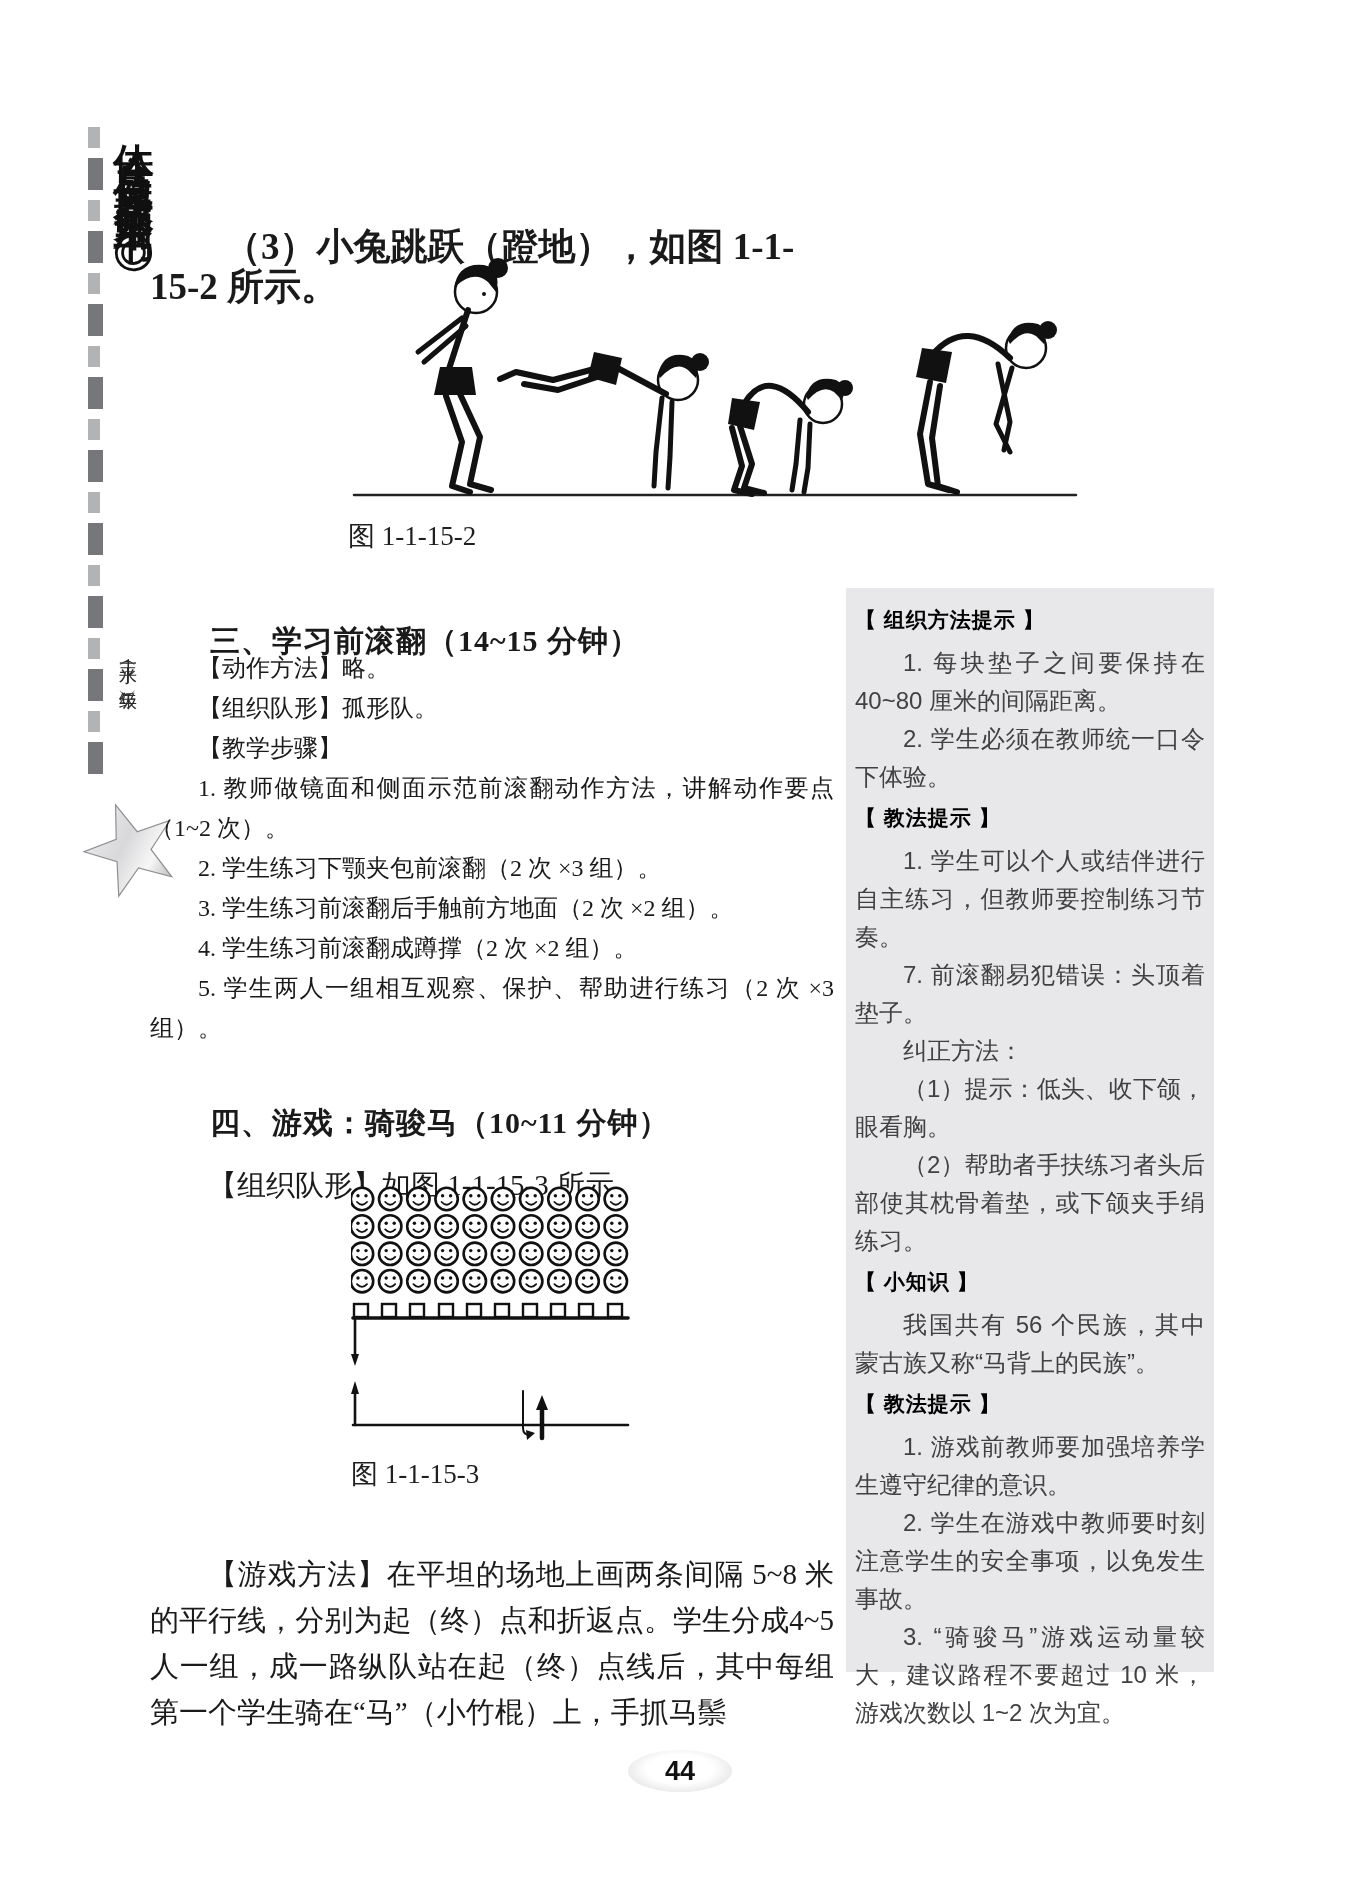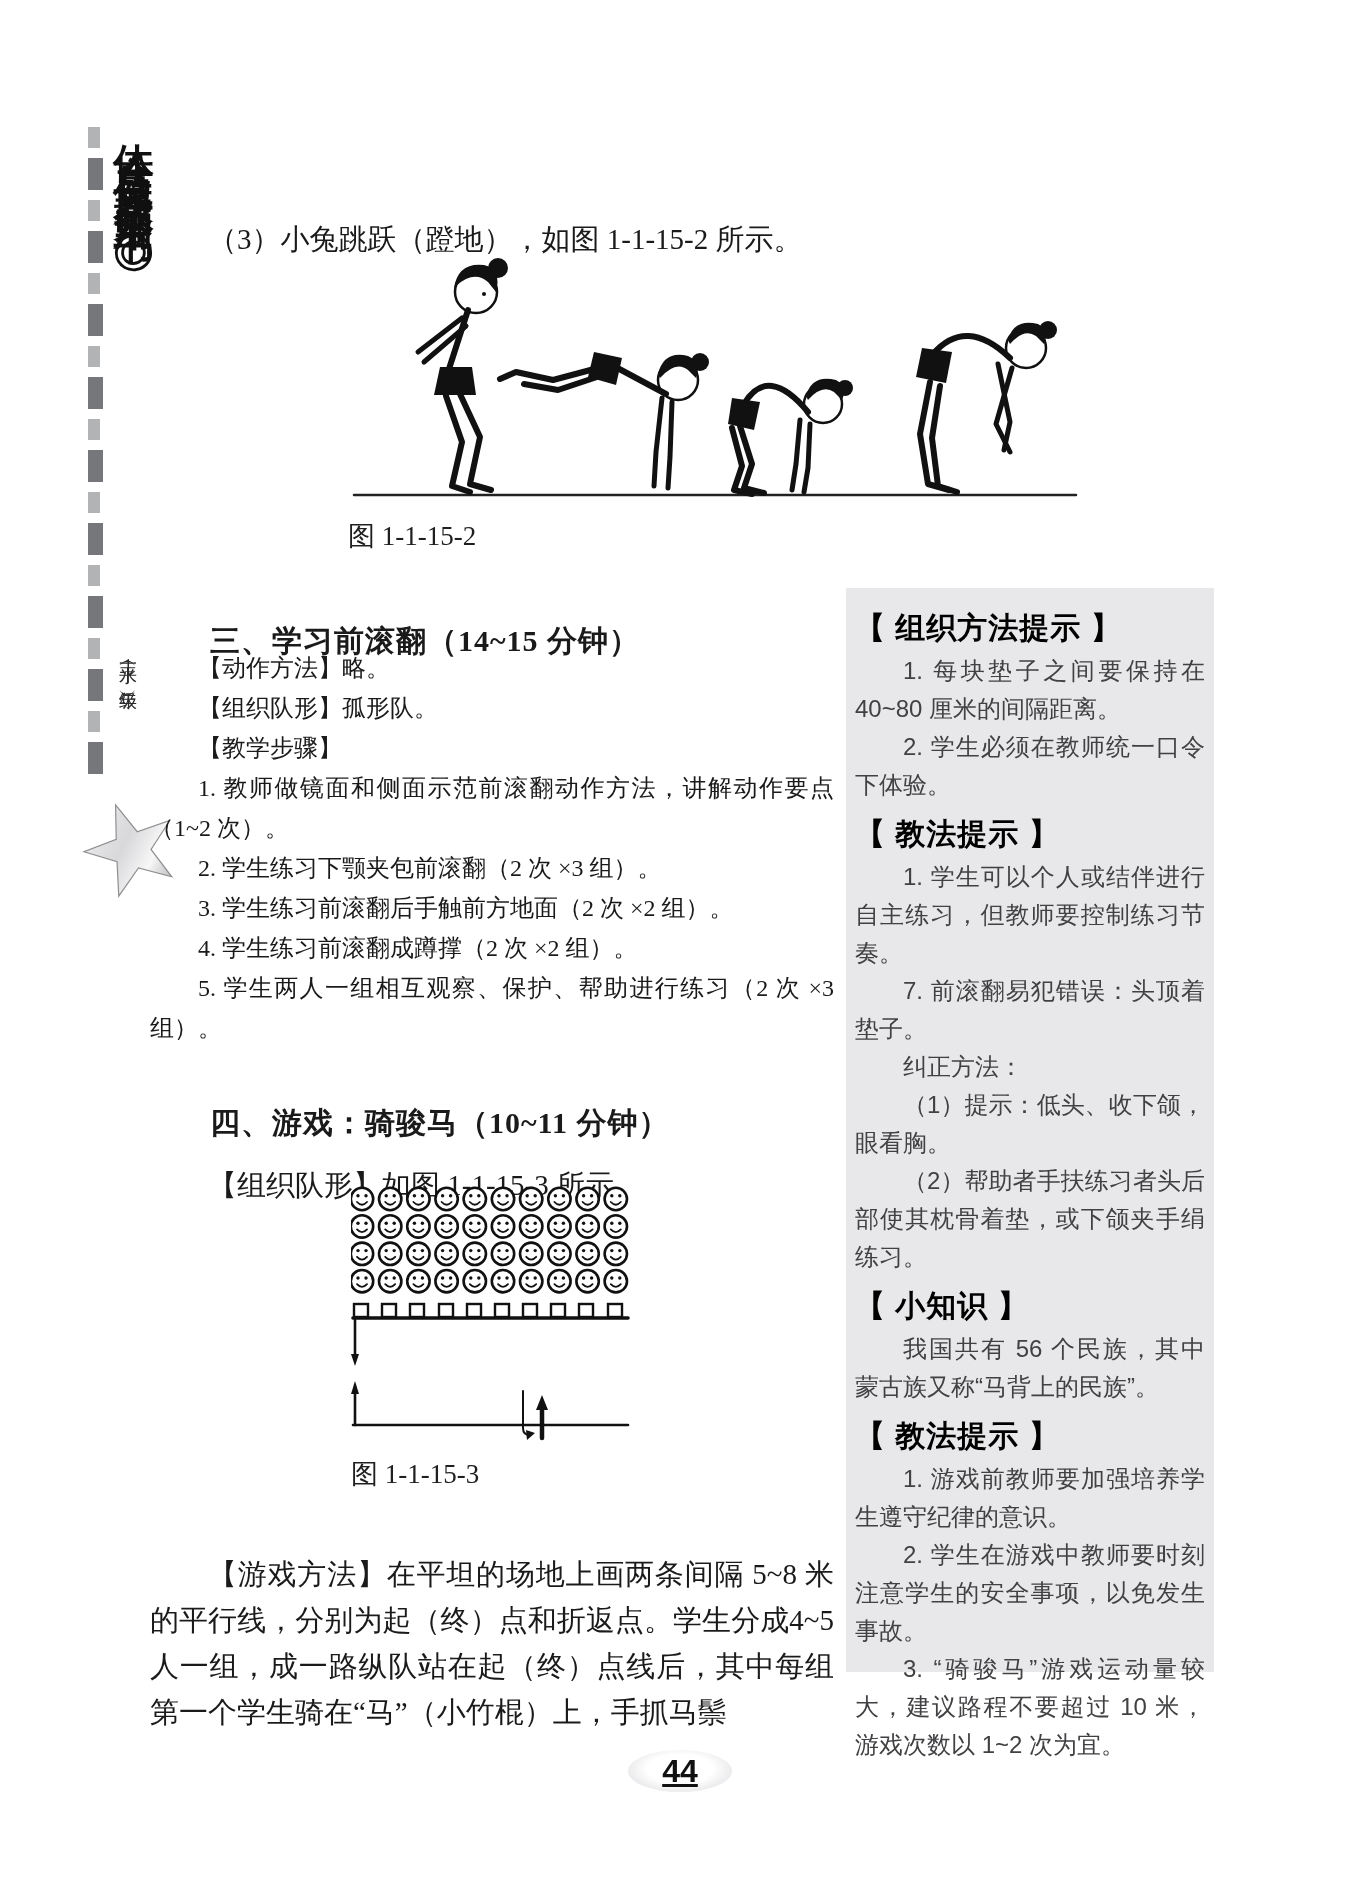--- a/index.html
+++ b/index.html
@@ -14,21 +14,21 @@
   .book-title{position:absolute;left:106px;top:112px;height:545px;
       writing-mode:vertical-rl;text-orientation:upright;
       font-size:40px;font-weight:700;letter-spacing:10px;color:#101010;}
   .level-label{position:absolute;left:116px;top:652px;height:160px;
       writing-mode:vertical-rl;text-orientation:upright;
       font-size:18px;letter-spacing:1px;color:#2b2b2d;}
   .star-wrap{position:absolute;left:80px;top:800px;}
 
   
   .intro-line{position:absolute;left:150px;top:190px;width:690px;
-      font-size:29px;line-height:40px;text-indent:2em;}
+      font-size:37px;line-height:40px;text-indent:2em;font-weight:bold;}
   .fig2-wrap{position:absolute;left:348px;top:252px;}
   .fig-caption{position:absolute;font-size:27px;color:#1f1f1f;}
   .cap2{left:348px;top:518px;width:734px;}
   .cap3{left:351px;top:1456px;width:282px;}
 
   .h-three{position:absolute;left:150px;top:596px;width:690px;
       font-size:30px;font-weight:700;text-indent:2em;letter-spacing:1px;}
   .sec3-paras{position:absolute;left:150px;top:648px;width:684px;}
   .sec3-paras p{margin:0;font-size:24px;line-height:40px;text-indent:2em;
       text-align:justify;font-family:Liberation Serif, serif;}
@@ -37,31 +37,31 @@
   .formation-line{position:absolute;left:150px;top:1136px;width:690px;
       font-size:29px;line-height:40px;text-indent:2em;font-family:Liberation Serif, serif;}
   .fig3-wrap{position:absolute;left:351px;top:1185px;}
   .method-para{position:absolute;left:150px;top:1522px;width:684px;
       font-size:29px;line-height:46px;text-indent:2em;text-align:justify;}
 
   
   .tips-box{position:absolute;left:846px;top:588px;width:368px;height:1084px;
       background:#e8e8ea;font-family:"Liberation Sans",sans-serif;
       padding:10px 9px 0 9px;box-sizing:border-box;}
-  .tips-box .tip-head{margin:10px 0 4px 0;font-size:30px;font-weight:700;
+  .tips-box .tip-head{margin:2px 0 4px 0;font-size:21px;font-weight:700;
       color:#000;line-height:40px;letter-spacing:1px;}
   .tips-box p.tip-para{margin:0;font-size:24px;line-height:38px;color:#414144;
       text-indent:2em;text-align:justify;}
 
   
   .page-badge{position:absolute;left:628px;top:1750px;width:104px;height:42px;
       border-radius:52px / 21px;
       background:radial-gradient(ellipse at 50% 45%, #ffffff 45%, #ececee 70%, #c2c2c5 92%, #a9a9ac 100%);
-      text-align:center;line-height:42px;font-size:32px;font-weight:700;
-      font-family:"Liberation Sans",sans-serif;color:#111;text-decoration:underline;}
+      text-align:center;line-height:42px;font-size:27px;font-weight:700;
+      font-family:"Liberation Sans",sans-serif;color:#111;}
 </style>
 </head>
 <body>
 
 <div class="page">
 
   <div class="rail-blocks">
     <div class="blk light"></div>
     <div class="blk dark"></div>
     <div class="blk light"></div>

